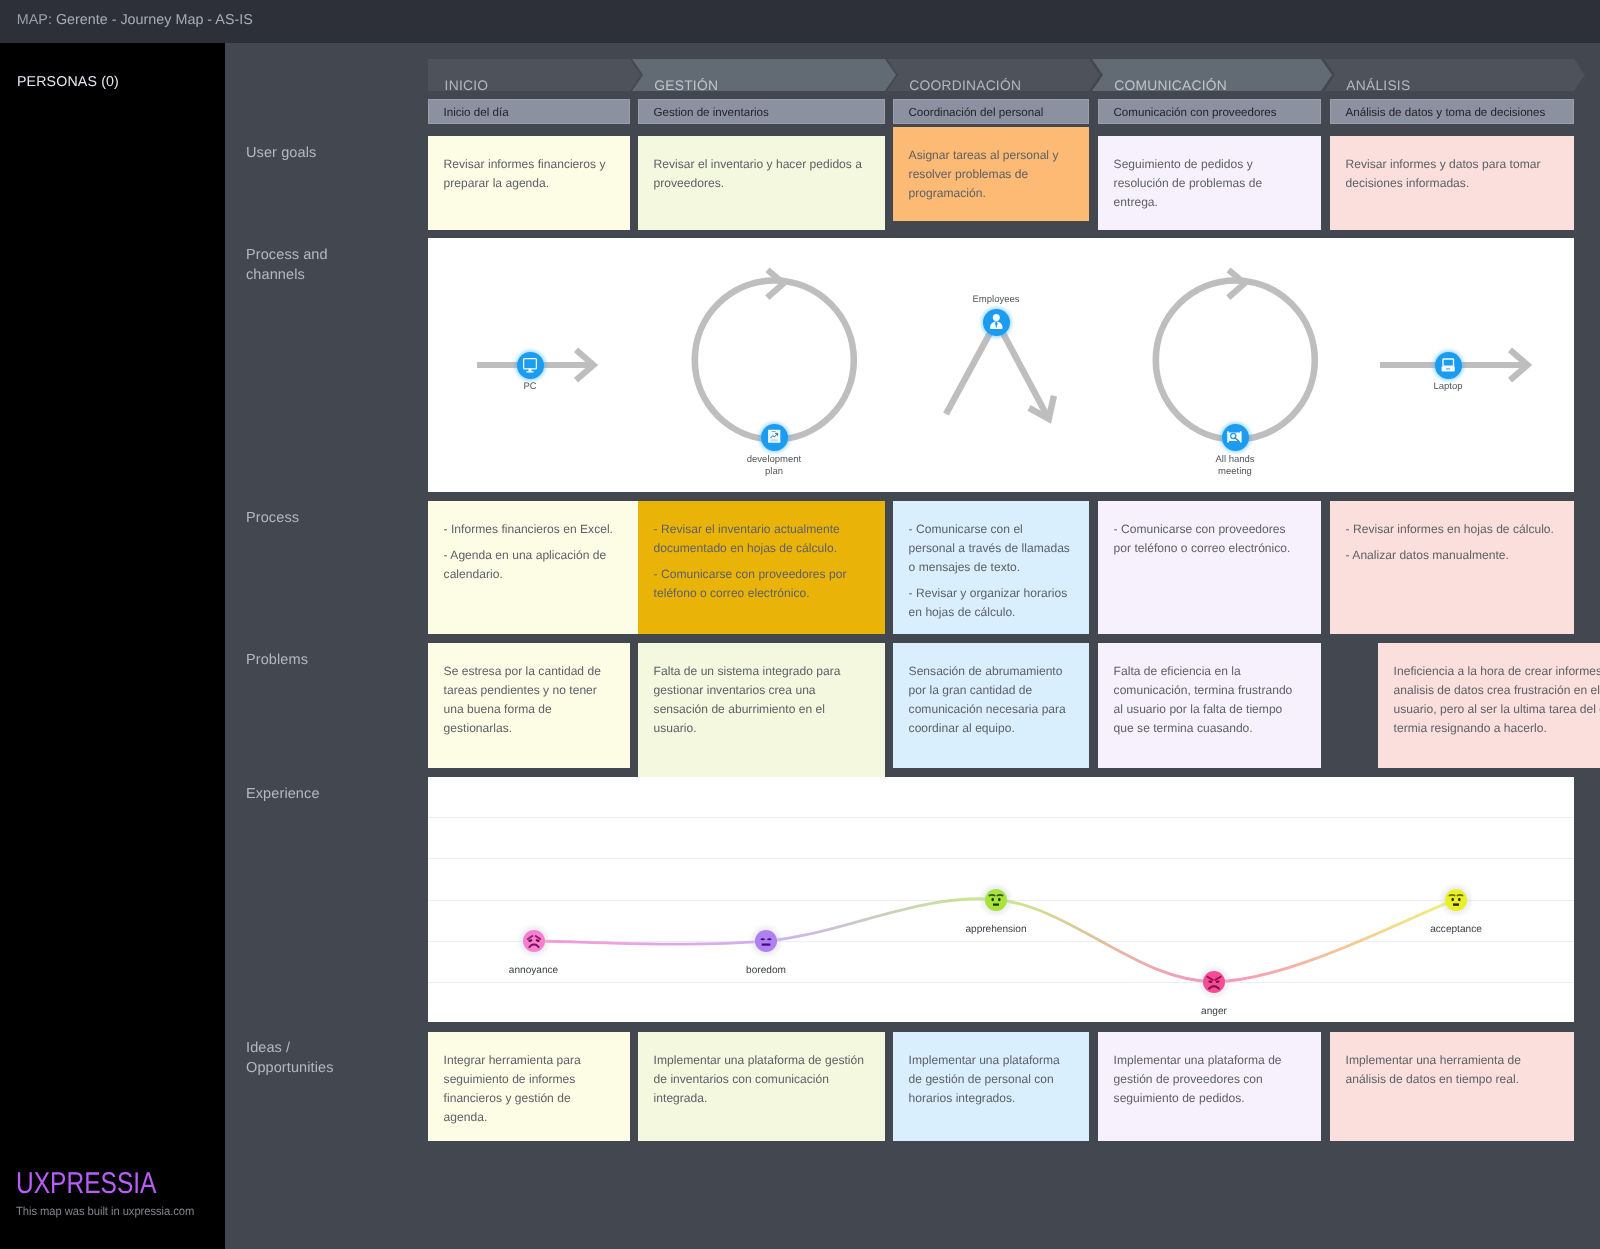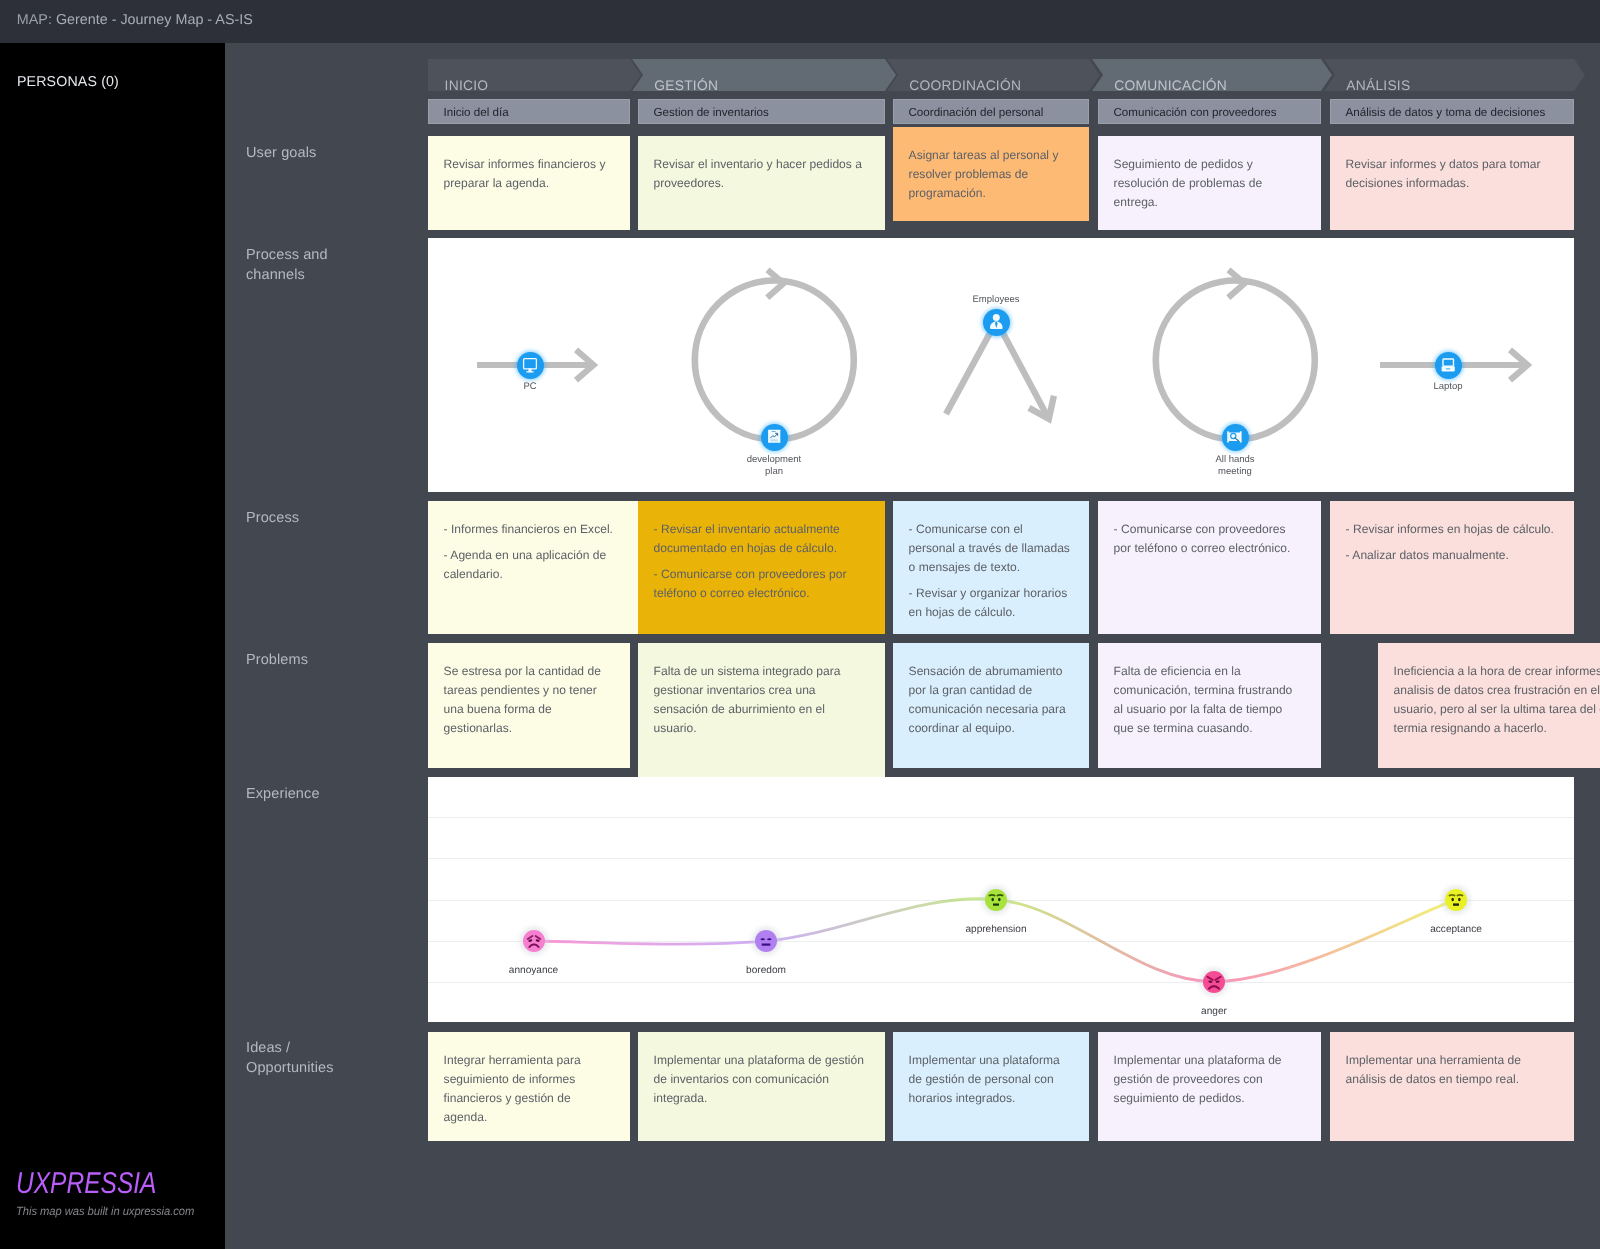--- a/index.html
+++ b/index.html
@@ -10,21 +10,21 @@
   .page{position:relative;width:1600px;height:1249px;}
 
   
   .topbar{position:absolute;left:0;top:0;width:1600px;height:43px;background:#2d3039;}
   .topbar .tt{position:absolute;left:16.8px;top:11.7px;font-size:14.35px;color:#a7adb7;
               letter-spacing:.0px;white-space:nowrap;}
   .topbar .tt b{font-weight:400;color:#9aa0ab;}
   .sidebar{position:absolute;left:0;top:43px;width:214px;height:1206px;background:#000;padding-left:11px;}
   .personas{position:absolute;left:17px;top:30.5px;font-size:14.2px;color:#e4e7ec;
             letter-spacing:.15px;font-weight:400;}
-  .brand{position:absolute;left:16.2px;top:1126px;font-style:italic;}
+  .brand{position:absolute;left:16.2px;top:1126px;}
   .brand .logo{font-size:30px;font-weight:400;color:#b95dfb;letter-spacing:0px;
                line-height:30px;transform:scaleX(.818);transform-origin:left top;}
   .brand .sub{font-size:11.9px;color:#83838c;margin-top:5px;letter-spacing:-0.06px;
              transform:scaleX(.944);transform-origin:left top;}
 
   
   .rlabel{position:absolute;left:246px;width:95px;font-size:14.5px;color:#b4b8c0;
           line-height:20px;letter-spacing:.1px;}
 
   

